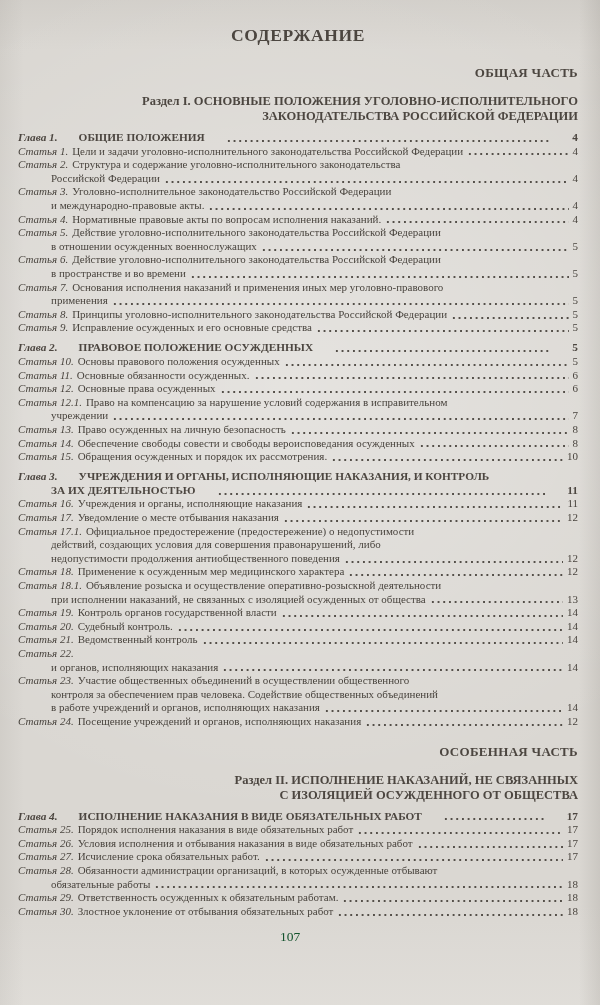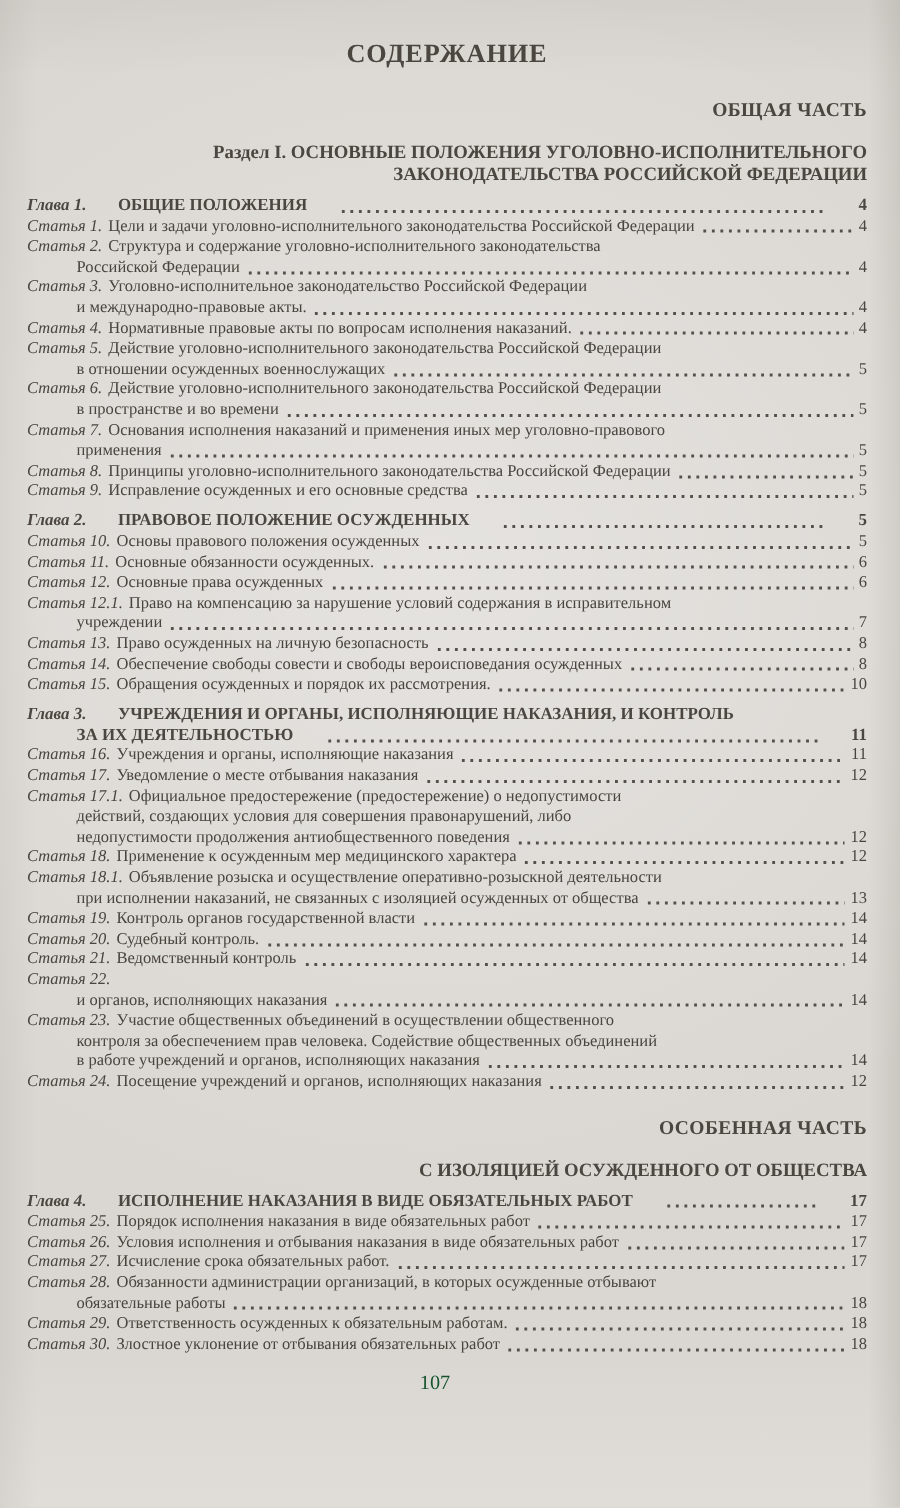--- a/index.html
+++ b/index.html
@@ -353,20 +353,21 @@
               <span class="text">Посещение учреждений и органов, исполняющих наказания</span>
               <span class="leader"></span>
               <span class="pagenum">12</span>
             </div>
           </div>
         </div>
       </section>
       <section class="toc-part sec-1">
         <div class="section-heading">ОСОБЕННАЯ ЧАСТЬ</div>
         <div class="section-sub">
+          <div class="sub-line">Раздел II. ИСПОЛНЕНИЕ НАКАЗАНИЙ, НЕ СВЯЗАННЫХ</div>
           <div class="sub-line">С ИЗОЛЯЦИЕЙ ОСУЖДЕННОГО ОТ ОБЩЕСТВА</div>
         </div>
         <div class="toc">
           <div class="entry chapter">
             <div class="toc-line">
               <span class="label">Глава 4.</span>
               <span class="text">ИСПОЛНЕНИЕ НАКАЗАНИЯ В ВИДЕ ОБЯЗАТЕЛЬНЫХ РАБОТ</span>
               <span class="leader"></span>
               <span class="pagenum">17</span>
             </div>

